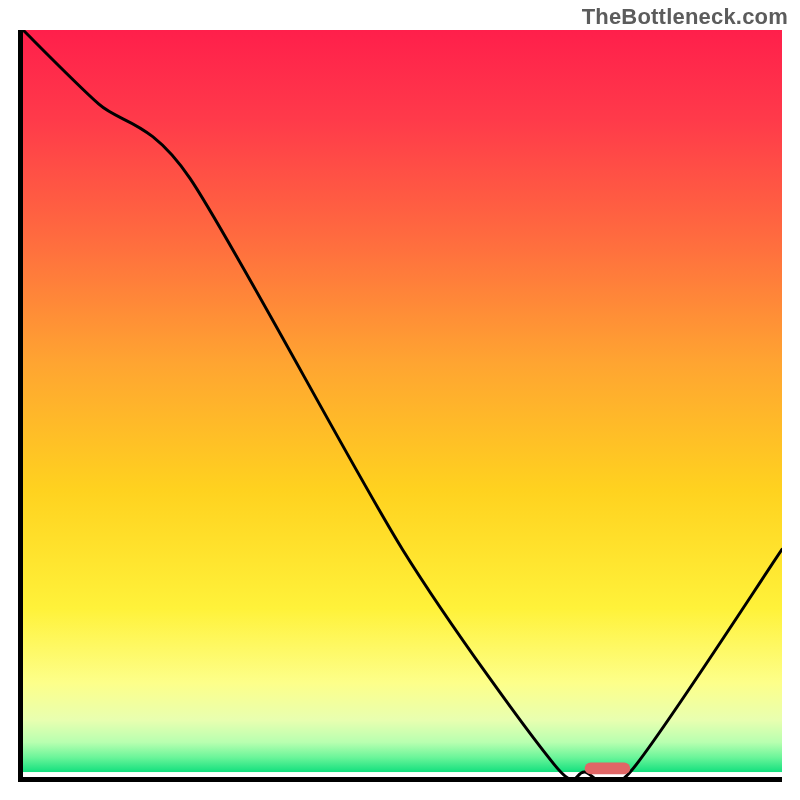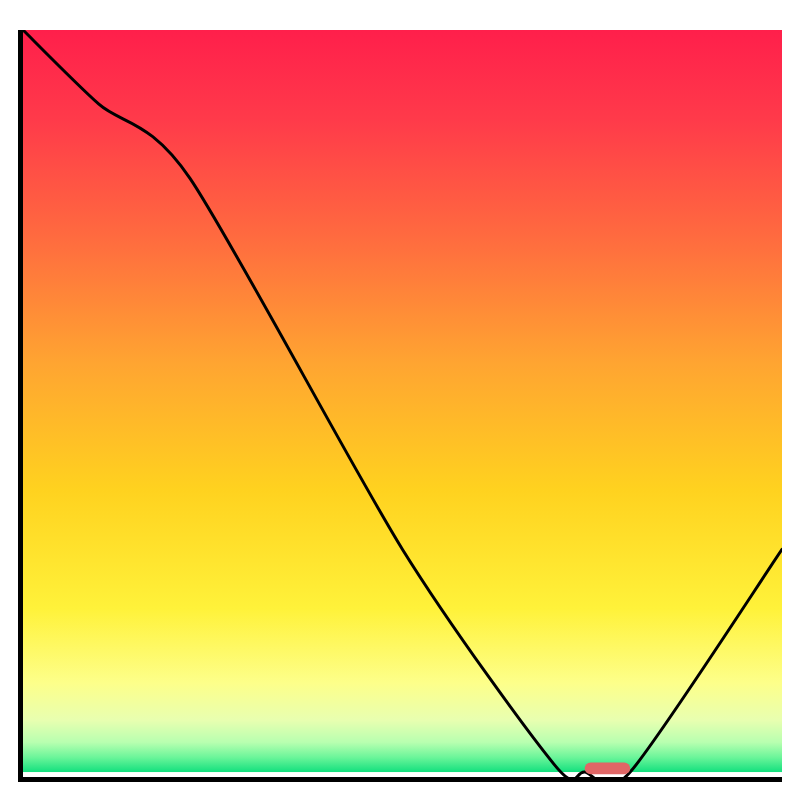--- a/index.html
+++ b/index.html
@@ -44,20 +44,21 @@
   }
   .marker {
     fill: #e06666;
     stroke: none;
   }
 </style>
 </head>
 <body>
 <div class="container">
 
+  <div class="watermark">TheBottleneck.com</div>
 
   <div class="plot-frame">
     <svg class="plot-svg" viewBox="0 0 764 752" preserveAspectRatio="none">
       <defs>
 
         <linearGradient id="bg-grad" x1="0" y1="0" x2="0" y2="1">
           <stop offset="0%" stop-color="#ff1f4b"></stop>
           <stop offset="12%" stop-color="#ff3a4a"></stop>
           <stop offset="28%" stop-color="#ff6b3f"></stop>
           <stop offset="45%" stop-color="#ffa531"></stop>

